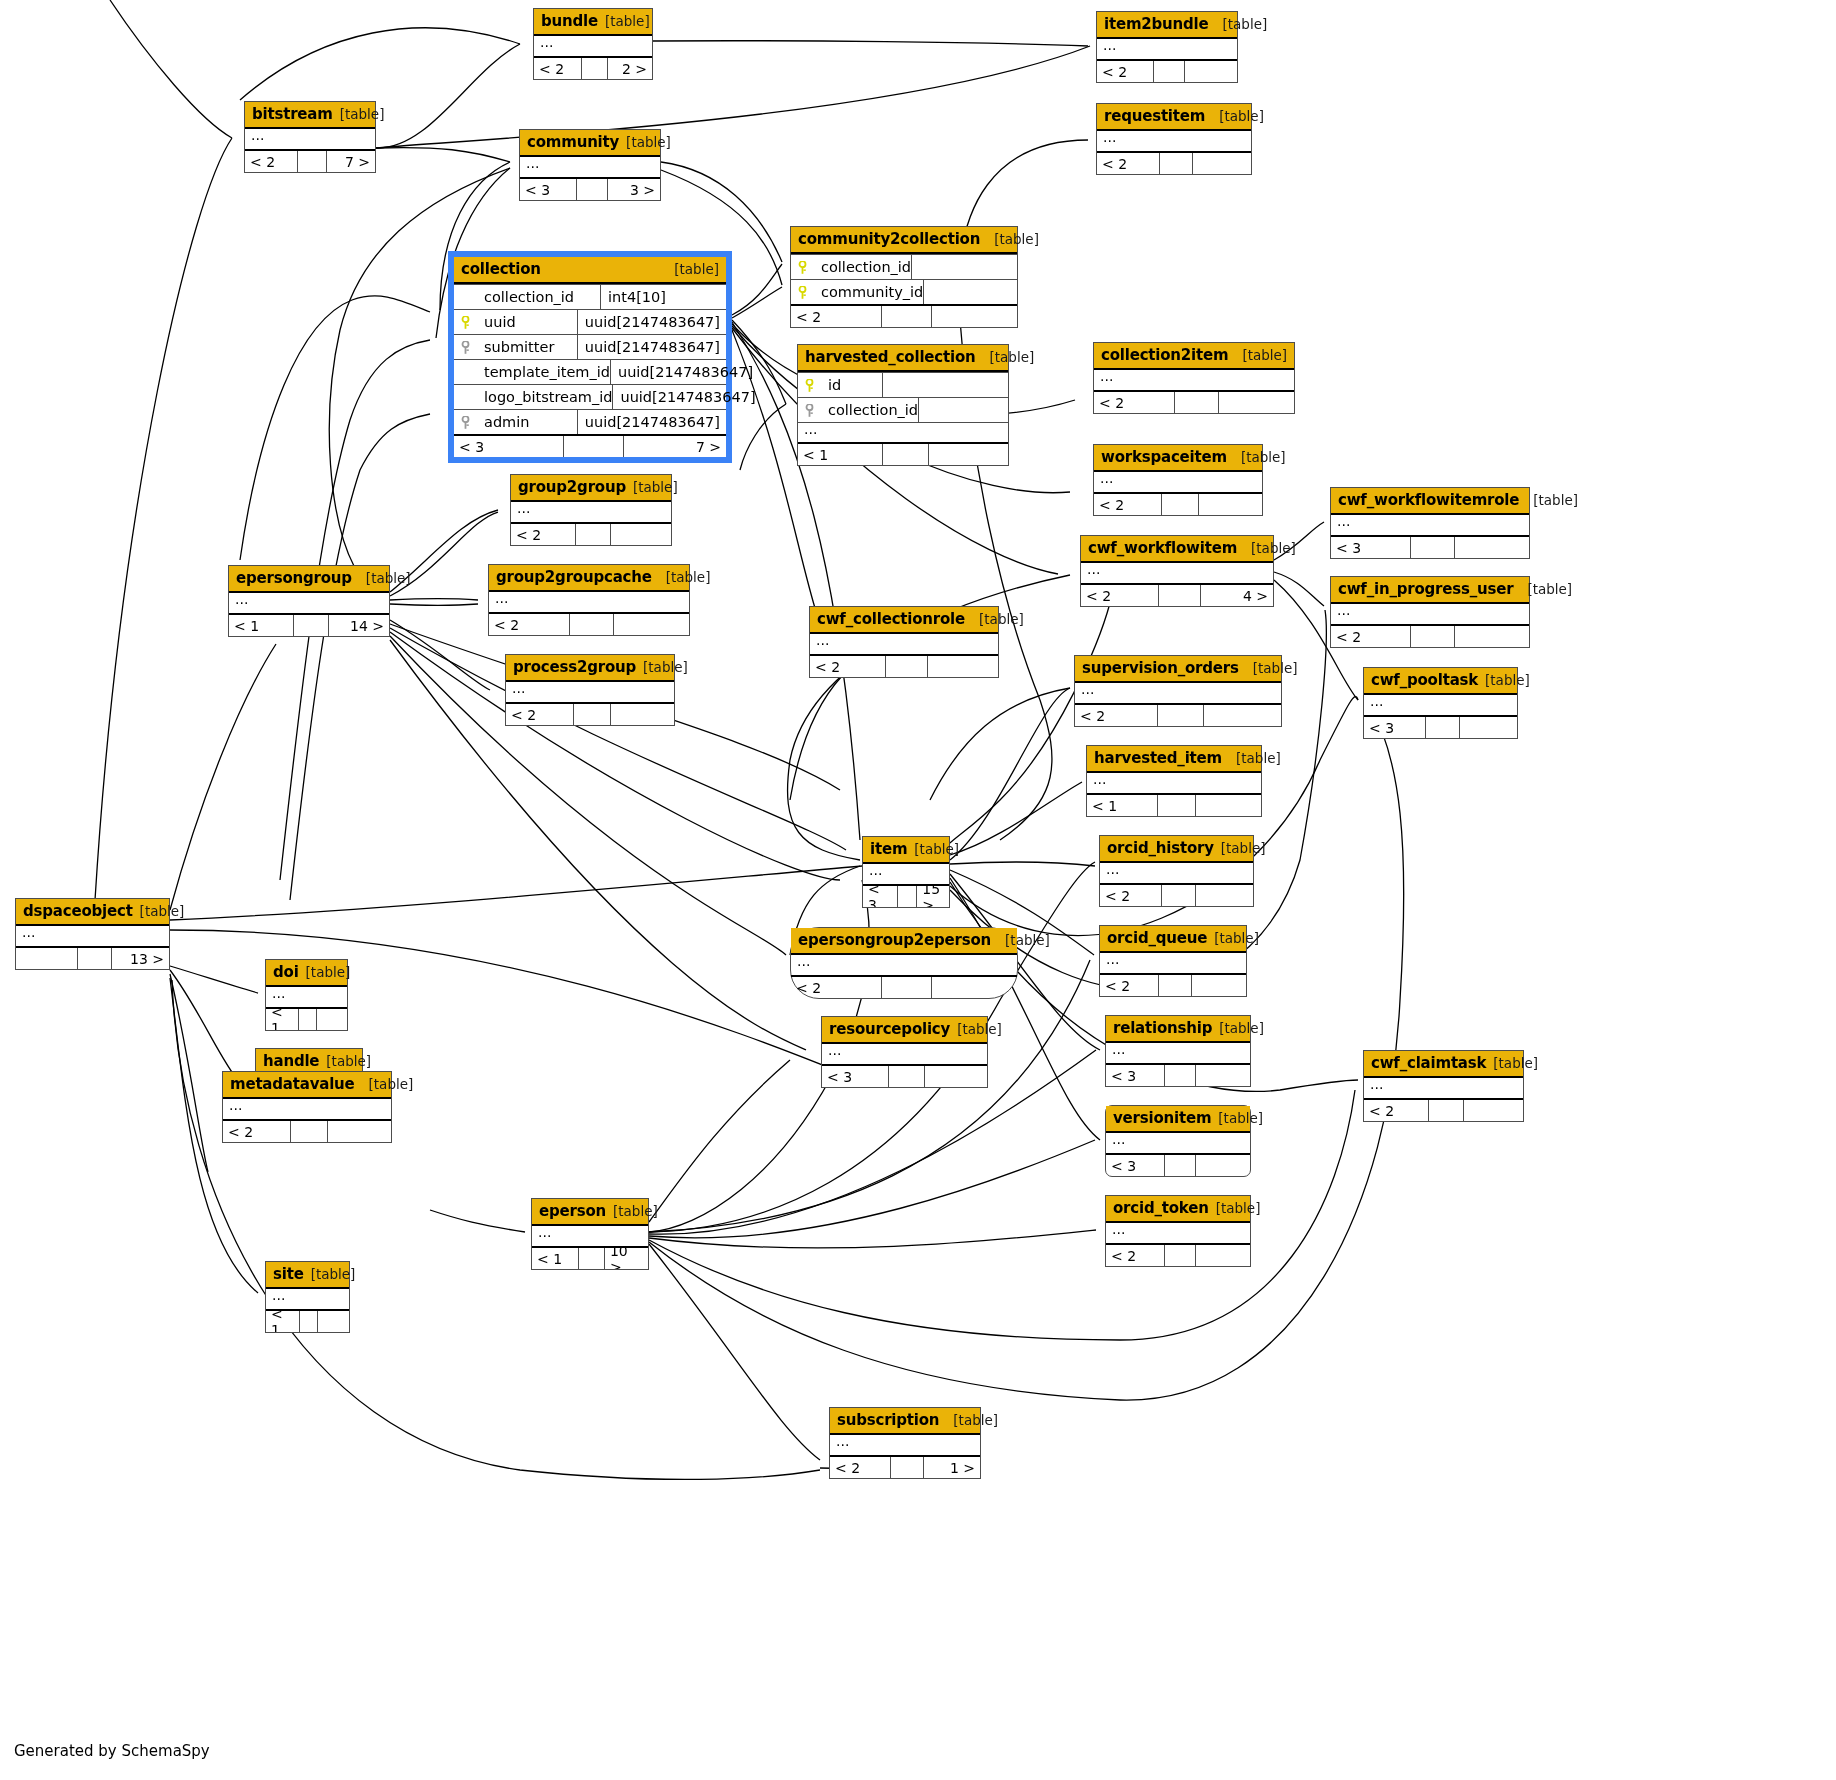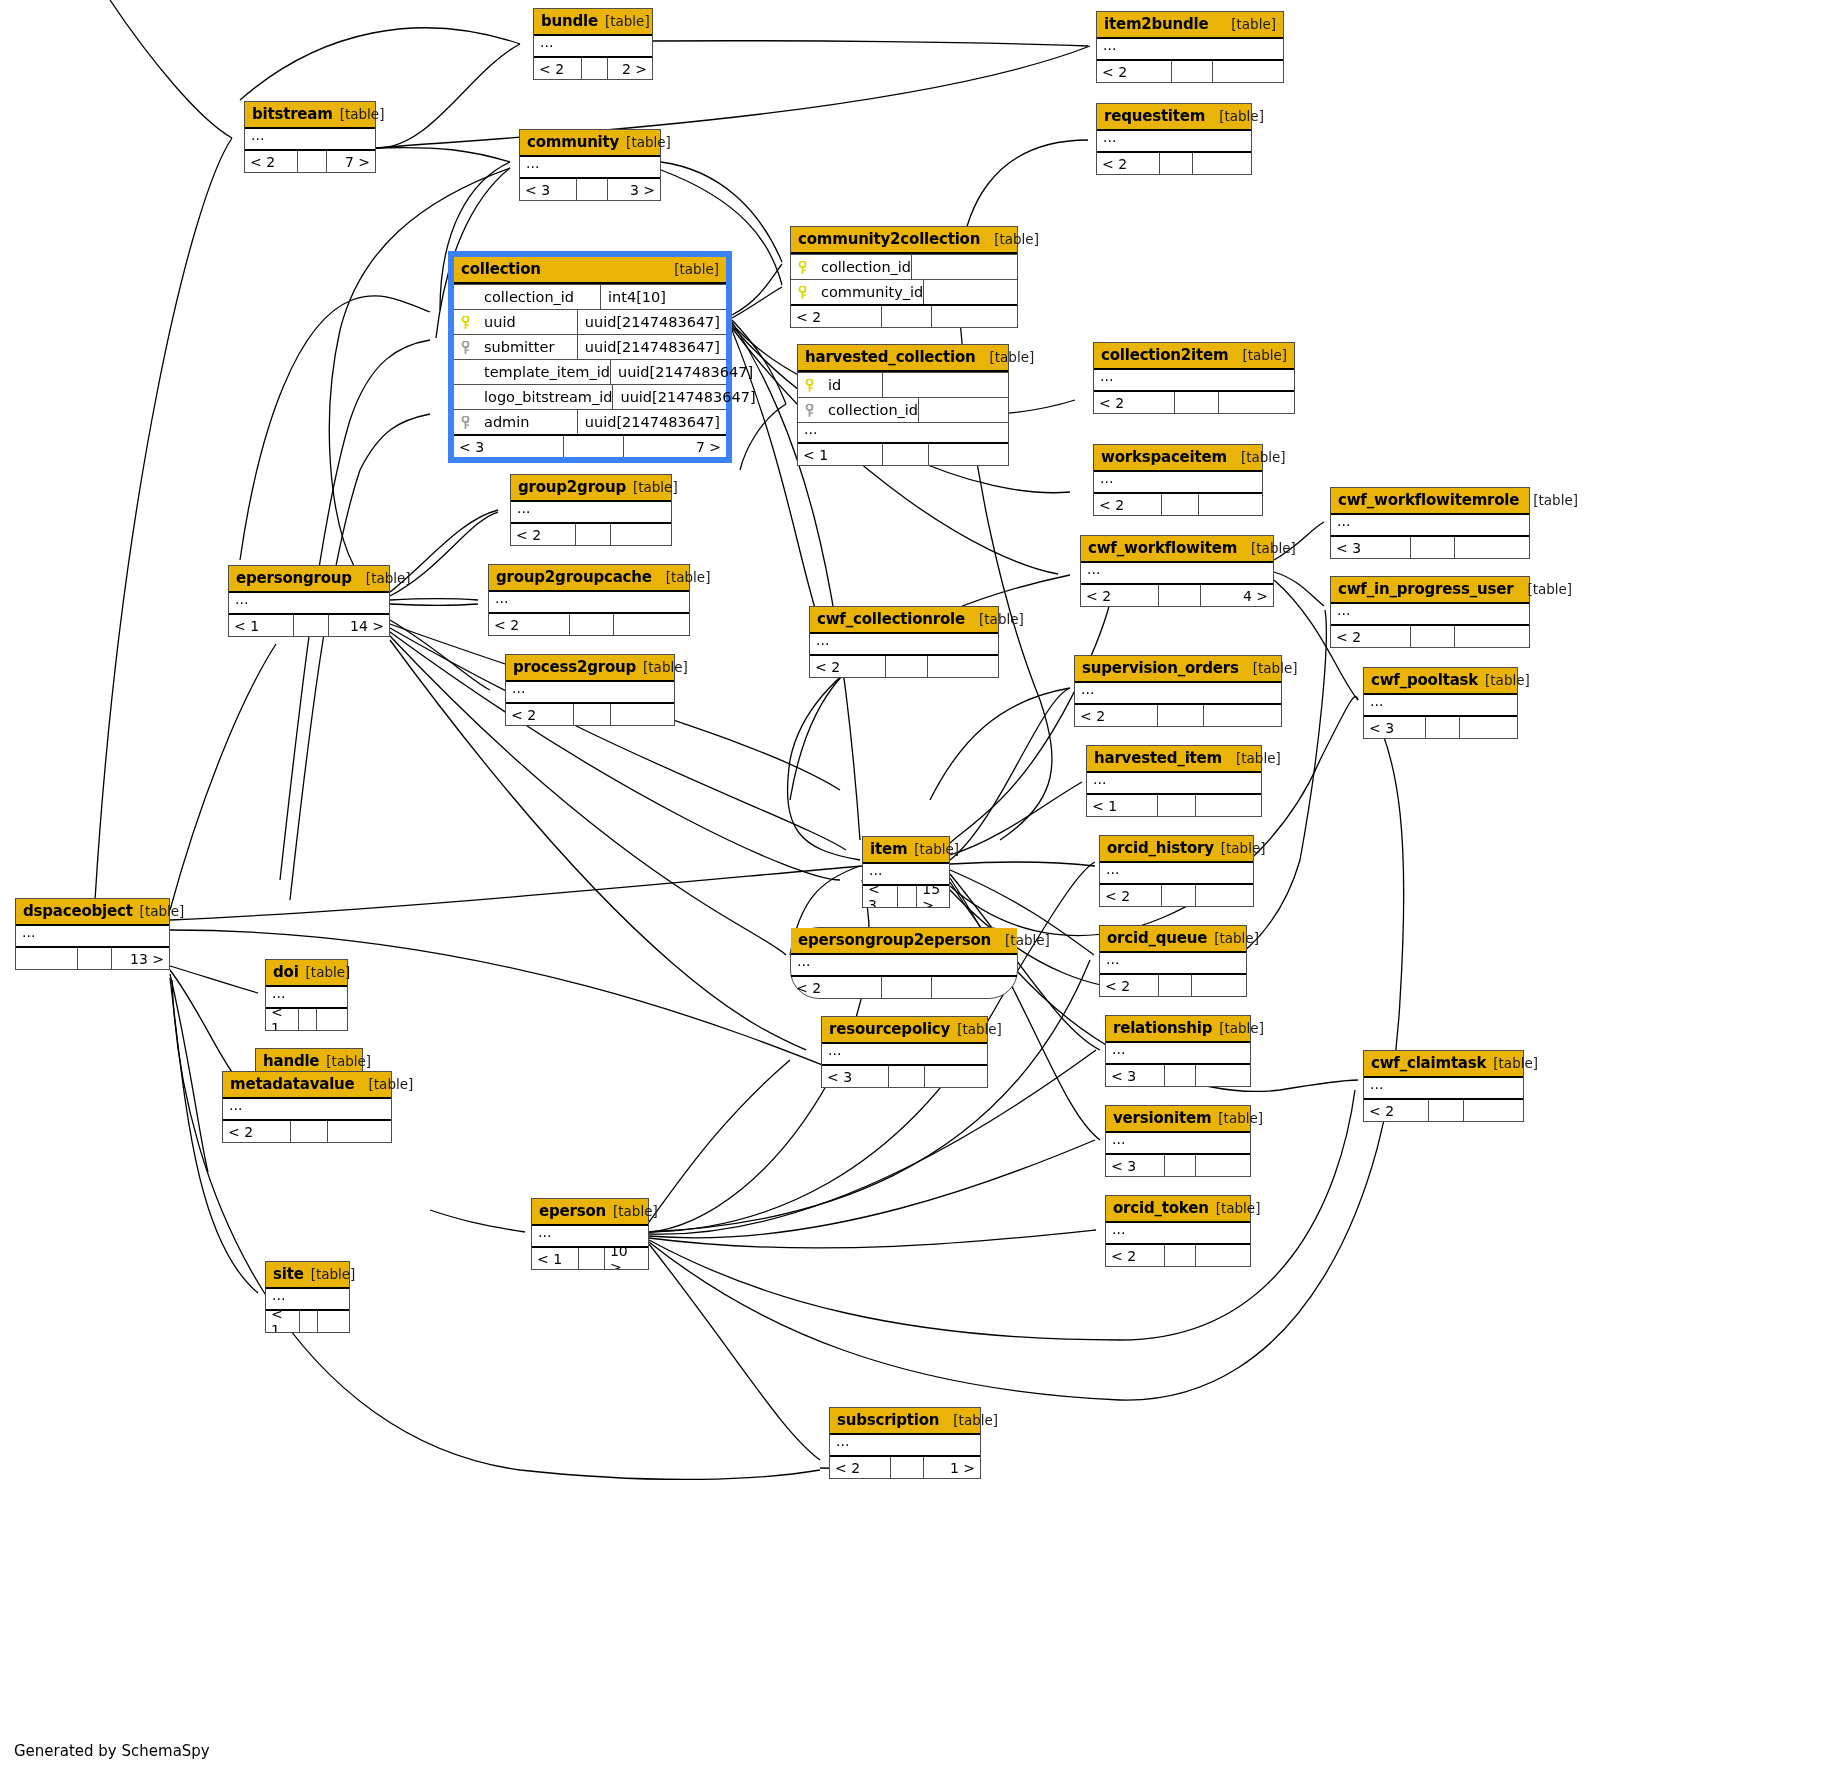--- a/index.html
+++ b/index.html
@@ -236,21 +236,21 @@
       <span class="ttag">[table]</span>
     </div>
     <div class="ellipsis"><span>...</span></div>
     <div class="ftr">
       <div class="fc f1 left">&lt; 2</div>
       <div class="fc f2"></div>
       <div class="fc f3 right">2 &gt;</div>
     </div>
   </div>
 
-  <div class="tbl" style="left:1096px;top:11px;width:188px;">
+  <div class="tbl" style="left:1096px;top:11px;width:142px;">
     <div class="hdr grow">
       <span class="tname">item2bundle</span>
       <span class="ttag">[table]</span>
     </div>
     <div class="ellipsis"><span>...</span></div>
     <div class="ftr">
       <div class="fc f1 left">&lt; 2</div>
       <div class="fc f2"></div>
       <div class="fc f3 right"></div>
     </div>
@@ -716,21 +716,21 @@
       <span class="ttag">[table]</span>
     </div>
     <div class="ellipsis"><span>...</span></div>
     <div class="ftr">
       <div class="fc f1 left">&lt; 2</div>
       <div class="fc f2"></div>
       <div class="fc f3 right"></div>
     </div>
   </div>
 
-  <div class="tbl" style="left:1105px;top:1105px;width:146px;">
+  <div class="tbl" style="left:1105px;top:1105px;width:146px;border-radius:7px;">
     <div class="hdr">
       <span class="tname">versionitem</span>
       <span class="ttag">[table]</span>
     </div>
     <div class="ellipsis"><span>...</span></div>
     <div class="ftr">
       <div class="fc f1 left">&lt; 3</div>
       <div class="fc f2"></div>
       <div class="fc f3 right"></div>
     </div>

